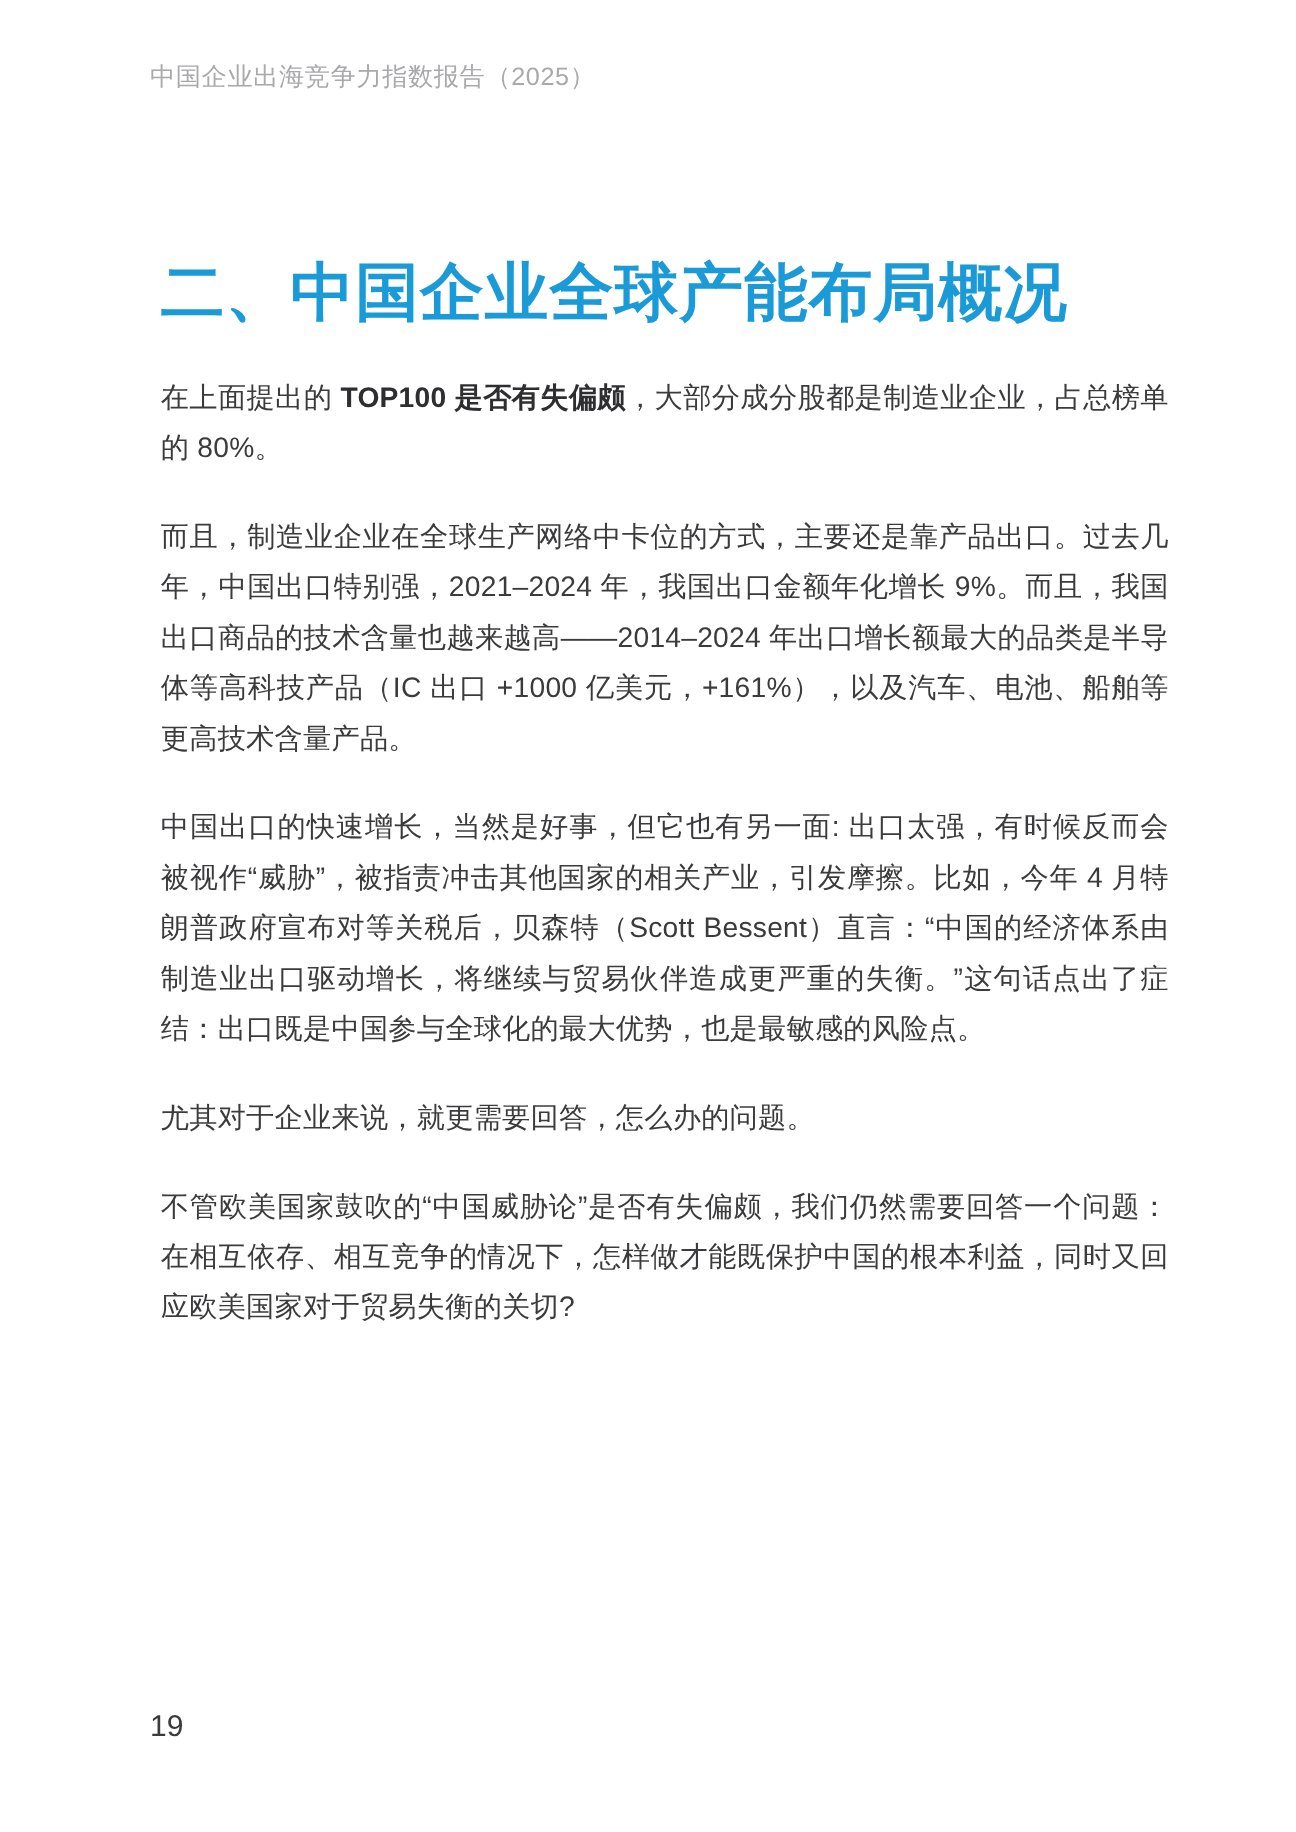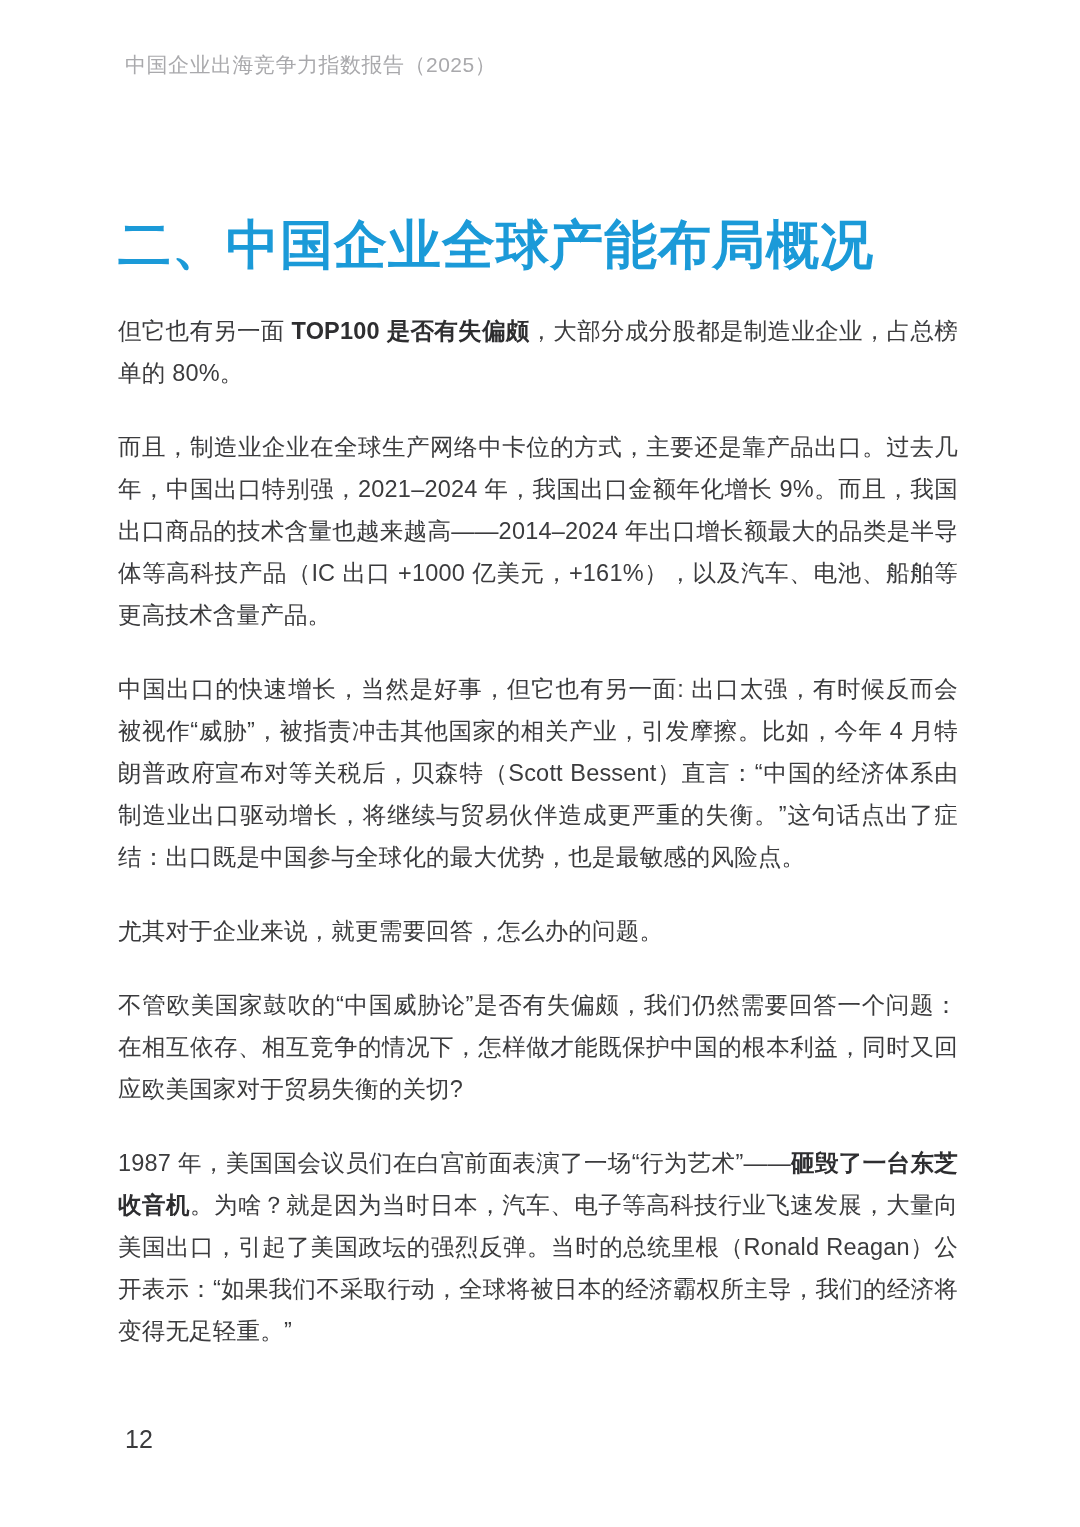--- a/index.html
+++ b/index.html
@@ -32,21 +32,21 @@
     line-height: 30px;
     color: #a9a9ac;
     letter-spacing: 0.5px;
     white-space: nowrap;
     font-weight: 400;
   }
 
   
   .content {
     position: absolute;
-    left: 118px;
+    left: 134px;
     top: 214px;
     width: 840px;
   }
 
   
   .section-heading {
     font-size: 53px;
     line-height: 62px;
     font-weight: 700;
     color: #1b9ad8;
@@ -89,25 +89,24 @@
 
 <div class="page">
 
   <div class="running-header">中国企业出海竞争力指数报告（2025）</div>
 
   <div class="content">
 
     <h1 class="section-heading">二、中国企业全球产能布局概况</h1>
 
     <div id="paragraph-container">
-        <p class="para"><span>但它也有另一面 </span><strong>TOP100 是否有失偏颇</strong><span>，大部分成分股都是制造业企业，占总榜单的 80%。</span></p>
+        <p class="para"><span>在上面提出的 </span><strong>TOP100 是否有失偏颇</strong><span>，大部分成分股都是制造业企业，占总榜单的 80%。</span></p>
         <p class="para"><span>而且，制造业企业在全球生产网络中卡位的方式，主要还是靠产品出口。过去几年，中国出口特别强，2021–2024 年，我国出口金额年化增长 9%。而且，我国出口商品的技术含量也越来越高——2014–2024 年出口增长额最大的品类是半导体等高科技产品（IC 出口 +1000 亿美元，+161%），以及汽车、电池、船舶等更高技术含量产品。</span></p>
         <p class="para"><span>中国出口的快速增长，当然是好事，但它也有另一面: 出口太强，有时候反而会被视作“威胁”，被指责冲击其他国家的相关产业，引发摩擦。比如，今年 4 月特朗普政府宣布对等关税后，贝森特（Scott Bessent）直言：“中国的经济体系由制造业出口驱动增长，将继续与贸易伙伴造成更严重的失衡。”这句话点出了症结：出口既是中国参与全球化的最大优势，也是最敏感的风险点。</span></p>
         <p class="para"><span>尤其对于企业来说，就更需要回答，怎么办的问题。</span></p>
         <p class="para"><span>不管欧美国家鼓吹的“中国威胁论”是否有失偏颇，我们仍然需要回答一个问题：在相互依存、相互竞争的情况下，怎样做才能既保护中国的根本利益，同时又回应欧美国家对于贸易失衡的关切?</span></p>
-        <p class="para"><span>1987 年，美国国会议员们在白宫前面表演了一场“行为艺术”——</span><strong>砸毁了一台东芝收音机</strong><span>。为啥？就是因为当时日本，汽车、电子等高科技行业飞速发展，大量向美国出口，引起了美国政坛的强烈反弹。当时的总统里根（Ronald Reagan）公开表示：“如果我们不采取行动，全球将被日本的经济霸权所主导，我们的经济将变得无足轻重。”</span></p>
       </div>
 
   </div>
 
-  <div class="page-number">12</div>
+  <div class="page-number">19</div>
 
 </div>
 
 </body></html>

